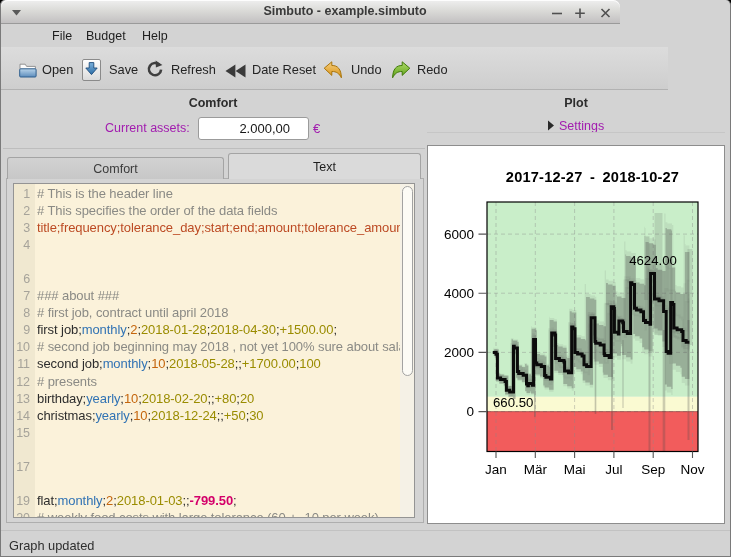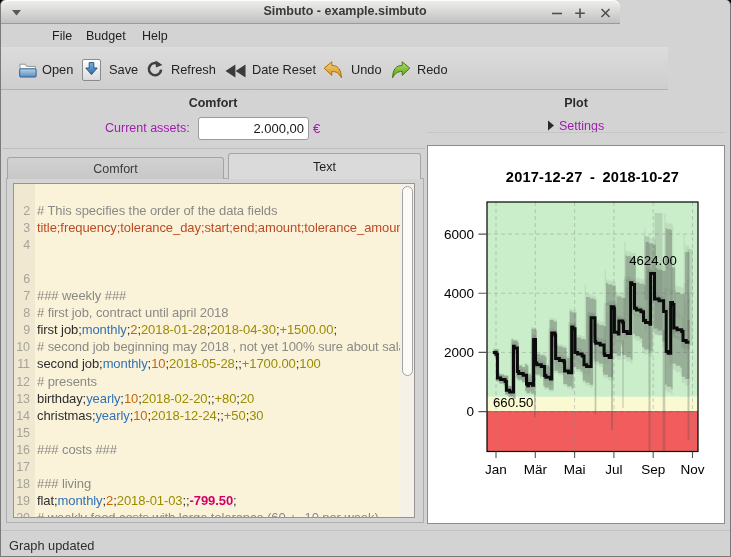--- a/index.html
+++ b/index.html
@@ -16,21 +16,21 @@
 #menubar { position:absolute; left:0; top:25px; width:731px; height:22px;
   background:#d3d3d3; font-size:12.5px; color:#1e1e1e; }
 #menubar span { position:absolute; top:4px;margin-left:40px; }
 #toolbar { position:absolute; left:0; top:47px; width:667px; height:43px;
   background:linear-gradient(#dcdcdc,#cecece);
   border-bottom:1px solid #b2b2b2; }
 #toolbar .lab { position:absolute; top:15px; font-size:12.8px; color:#242424; }
 .hdr { position:absolute; font-size:12.5px; font-weight:bold; color:#2c2c2c; }
 #assets { position:absolute; left:197px; top:117px; width:111px; height:23px;
   background:#fff; border:1px solid #9b9b9b; border-radius:3px;
-  font-size:13px; color:#161616; text-align:right; padding:3px 4px 0 0; }
+  font-size:13px; color:#161616; text-align:right; padding:3px 18px 0 0; }
 .small { position:absolute; font-size:12.5px; color:#a21caf; }
 
 #tab1 { position:absolute; left:6px; top:157px; width:217px; height:22px;
   background:linear-gradient(#d2d2d2,#c7c7c7); border:1px solid #a4a4a4;
   border-bottom:none; border-radius:3px 3px 0 0; text-align:center;
   font-size:12.5px; color:#3c3c3c; padding-top:4px; }
 #tab2 { position:absolute; left:227px; top:153px; width:193px; height:26px;
   background:#dadada; border:1px solid #a4a4a4; border-bottom:none;
   border-radius:3px 3px 0 0; text-align:center; font-size:12.5px;
   color:#1e1e1e; padding-top:6px; }
@@ -148,36 +148,35 @@
 
   <div class="sep" style="left:2px;top:148px;width:422px;height:1px"></div>
   <div class="sep" style="left:426px;top:132px;width:298px;height:1px;background:#c6c6c6"></div>
 
   <div id="nbframe"></div>
   <div id="tab2">Text</div>
   <div id="tab1">Comfort</div>
   <div id="tview">
     <div id="gutter"></div>
     <div id="txtclip">
+<div class="ln" style="top:1.6px"><i>1</i><b><span style="color:#8a8a85"># This is the header line</span></b></div>
 <div class="ln" style="top:18.7px"><i>2</i><b><span style="color:#8a8a85"># This specifies the order of the data fields</span></b></div>
 <div class="ln" style="top:35.8px"><i>3</i><b><span style="color:#bc4a23">title;frequency;tolerance_day;start;end;amount;tolerance_amount</span></b></div>
 <div class="ln" style="top:52.8px"><i>4</i><b></b></div>
 <div class="ln" style="top:87.0px"><i>6</i><b></b></div>
-<div class="ln" style="top:104.1px"><i>7</i><b><span style="color:#8a8a85">### weekly ###</span></b></div>
+<div class="ln" style="top:104.1px"><i>7</i><b><span style="color:#8a8a85">### about ###</span></b></div>
 <div class="ln" style="top:121.2px"><i>8</i><b><span style="color:#8a8a85"># first job, contract until april 2018</span></b></div>
 <div class="ln" style="top:138.3px"><i>9</i><b><span style="color:#2d2d2d">first job;</span><span style="color:#3173b4">monthly</span><span style="color:#2d2d2d">;</span><span style="color:#c4650c">2</span><span style="color:#2d2d2d">;</span><span style="color:#9a8c00">2018-01-28</span><span style="color:#2d2d2d">;</span><span style="color:#9a8c00">2018-04-30</span><span style="color:#2d2d2d">;</span><span style="color:#9a8c00">+1500.00</span><span style="color:#2d2d2d">;</span></b></div>
 <div class="ln" style="top:155.3px"><i>10</i><b><span style="color:#8a8a85"># second job beginning may 2018 , not yet 100% sure about salary</span></b></div>
 <div class="ln" style="top:172.4px"><i>11</i><b><span style="color:#2d2d2d">second job;</span><span style="color:#3173b4">monthly</span><span style="color:#2d2d2d">;</span><span style="color:#c4650c">10</span><span style="color:#2d2d2d">;</span><span style="color:#9a8c00">2018-05-28</span><span style="color:#2d2d2d">;;</span><span style="color:#9a8c00">+1700.00</span><span style="color:#2d2d2d">;</span><span style="color:#9a8c00">100</span></b></div>
 <div class="ln" style="top:189.5px"><i>12</i><b><span style="color:#8a8a85"># presents</span></b></div>
 <div class="ln" style="top:206.6px"><i>13</i><b><span style="color:#2d2d2d">birthday;</span><span style="color:#3173b4">yearly</span><span style="color:#2d2d2d">;</span><span style="color:#c4650c">10</span><span style="color:#2d2d2d">;</span><span style="color:#9a8c00">2018-02-20</span><span style="color:#2d2d2d">;;</span><span style="color:#9a8c00">+80</span><span style="color:#2d2d2d">;</span><span style="color:#9a8c00">20</span></b></div>
 <div class="ln" style="top:223.7px"><i>14</i><b><span style="color:#2d2d2d">christmas;</span><span style="color:#3173b4">yearly</span><span style="color:#2d2d2d">;</span><span style="color:#c4650c">10</span><span style="color:#2d2d2d">;</span><span style="color:#9a8c00">2018-12-24</span><span style="color:#2d2d2d">;;</span><span style="color:#9a8c00">+50</span><span style="color:#2d2d2d">;</span><span style="color:#9a8c00">30</span></b></div>
 <div class="ln" style="top:240.8px"><i>15</i><b></b></div>
-<div class="ln" style="top:257.8px"><i>16</i><b><span style="color:#8a8a85">### costs ###</span></b></div>
 <div class="ln" style="top:274.9px"><i>17</i><b></b></div>
-<div class="ln" style="top:292.0px"><i>18</i><b><span style="color:#8a8a85">### living</span></b></div>
 <div class="ln" style="top:309.1px"><i>19</i><b><span style="color:#2d2d2d">flat;</span><span style="color:#3173b4">monthly</span><span style="color:#2d2d2d">;</span><span style="color:#c4650c">2</span><span style="color:#2d2d2d">;</span><span style="color:#9a8c00">2018-01-03</span><span style="color:#2d2d2d">;;</span><span style="color:#d4006a;font-weight:bold">-799.50</span><span style="color:#2d2d2d">;</span></b></div>
 <div class="ln" style="top:326.2px"><i>20</i><b><span style="color:#8a8a85"># weekly food costs with large tolerance (60 +- 10 per week)</span></b></div>
     </div>
     <div id="strough"></div>
     <div id="sbar"></div>
   </div>
 
   <div id="plotpanel"></div>
 <svg width="298" height="379" viewBox="0 0 298 379" style="position:absolute;left:426px;top:145px">
 <defs>

